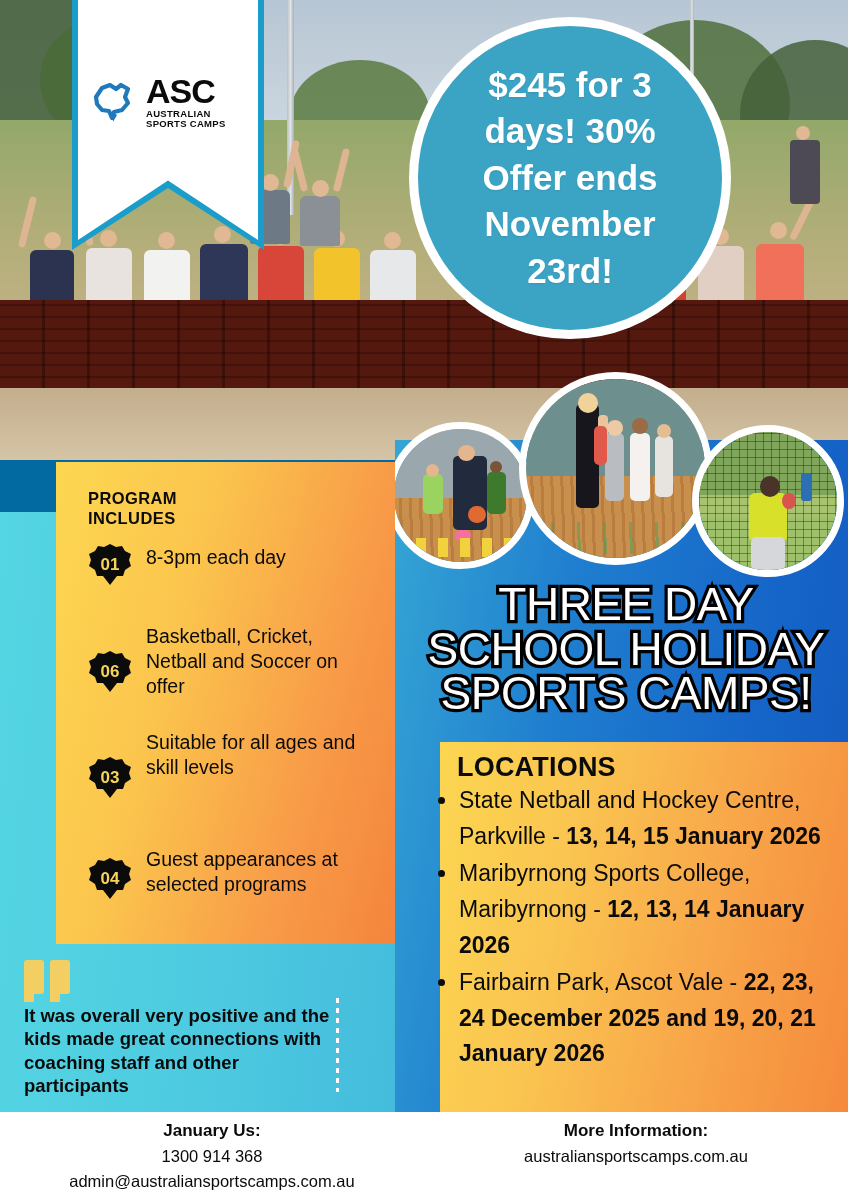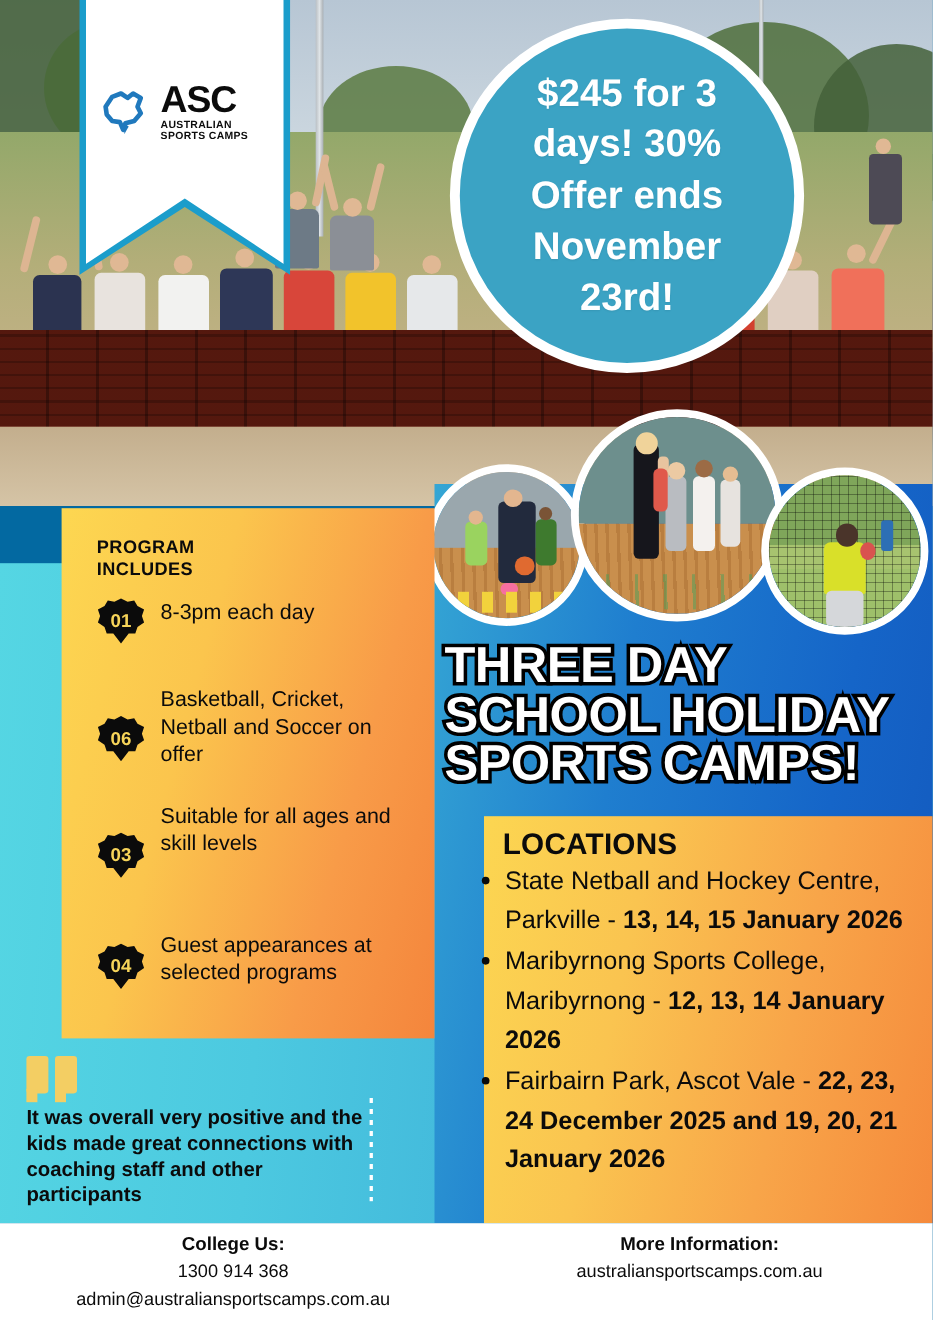--- a/index.html
+++ b/index.html
@@ -62,24 +62,24 @@
     background:linear-gradient(#7fa65a 0 46%,#a7c36f 46% 62%,#9ec06a 62% 100%); }
   .net-mesh { position:absolute; left:0; top:0; width:100%; height:100%;
     background:repeating-linear-gradient(90deg,rgba(0,0,0,.33) 0 1px,transparent 1px 8px),
                repeating-linear-gradient(0deg,rgba(0,0,0,.33) 0 1px,transparent 1px 8px); }
   .fig { position:absolute; border-radius:5px; }
 
   
   .bluepanel { position:absolute; left:395px; top:440px; width:453px; height:672px;
     background:linear-gradient(100deg,#35a6d4 0%,#1f7ecf 36%,#1565c8 72%,#1358bd 100%); }
   .headline { position:absolute; left:404px; top:582px; width:444px;
-    font-size:46px; font-weight:700; line-height:.97; color:#fff; letter-spacing:-.5px;
+    font-size:46px; font-weight:400; line-height:.97; color:#fff; letter-spacing:-.5px;
     text-transform:uppercase;
     -webkit-text-stroke:6.5px #000; paint-order:stroke fill;
-    text-shadow:0 0 0 #000; }
+    text-shadow:0 0 0 #000;text-align:center; }
 
   
   .cyan { position:absolute; left:0; top:512px; width:848px; height:600px;
     background:linear-gradient(95deg,#55d6e3 0%,#4cc9e0 30%,#3fb3da 62%,#2f9ad2 100%); }
   .prog2 { position:absolute; left:56px; top:462px; width:339px; height:482px;
     background:linear-gradient(105deg,#fdd751 0%,#fbc54d 35%,#f89b48 72%,#f4853c 100%); }
   .prog-title { position:absolute; left:88px; top:488px; font-size:16.5px; font-weight:800;
     line-height:1.22; color:#0b0b0b; letter-spacing:.4px; }
   .pitem { position:absolute; display:flex; align-items:flex-start; gap:14px; }
   .badge { flex:none; width:44px; height:44px; position:relative; }
@@ -336,21 +336,21 @@
 
   <div class="qmark">
       <i></i>
       <i></i>
     </div>
   <div class="quote">It was overall very positive and the kids made great connections with coaching staff and other participants</div>
   <div class="qdiv"></div>
 
   <div class="footer"></div>
   <div class="fcol fleft">
-    <div class="fhead">College Us:</div>
+    <div class="fhead">January Us:</div>
     <div class="fline">1300 914 368</div>
     <div class="fline">admin@australiansportscamps.com.au</div>
   </div>
   <div class="fcol fright">
     <div class="fhead">More Information:</div>
     <div class="fline">australiansportscamps.com.au</div>
   </div>
 
 </div>
 

